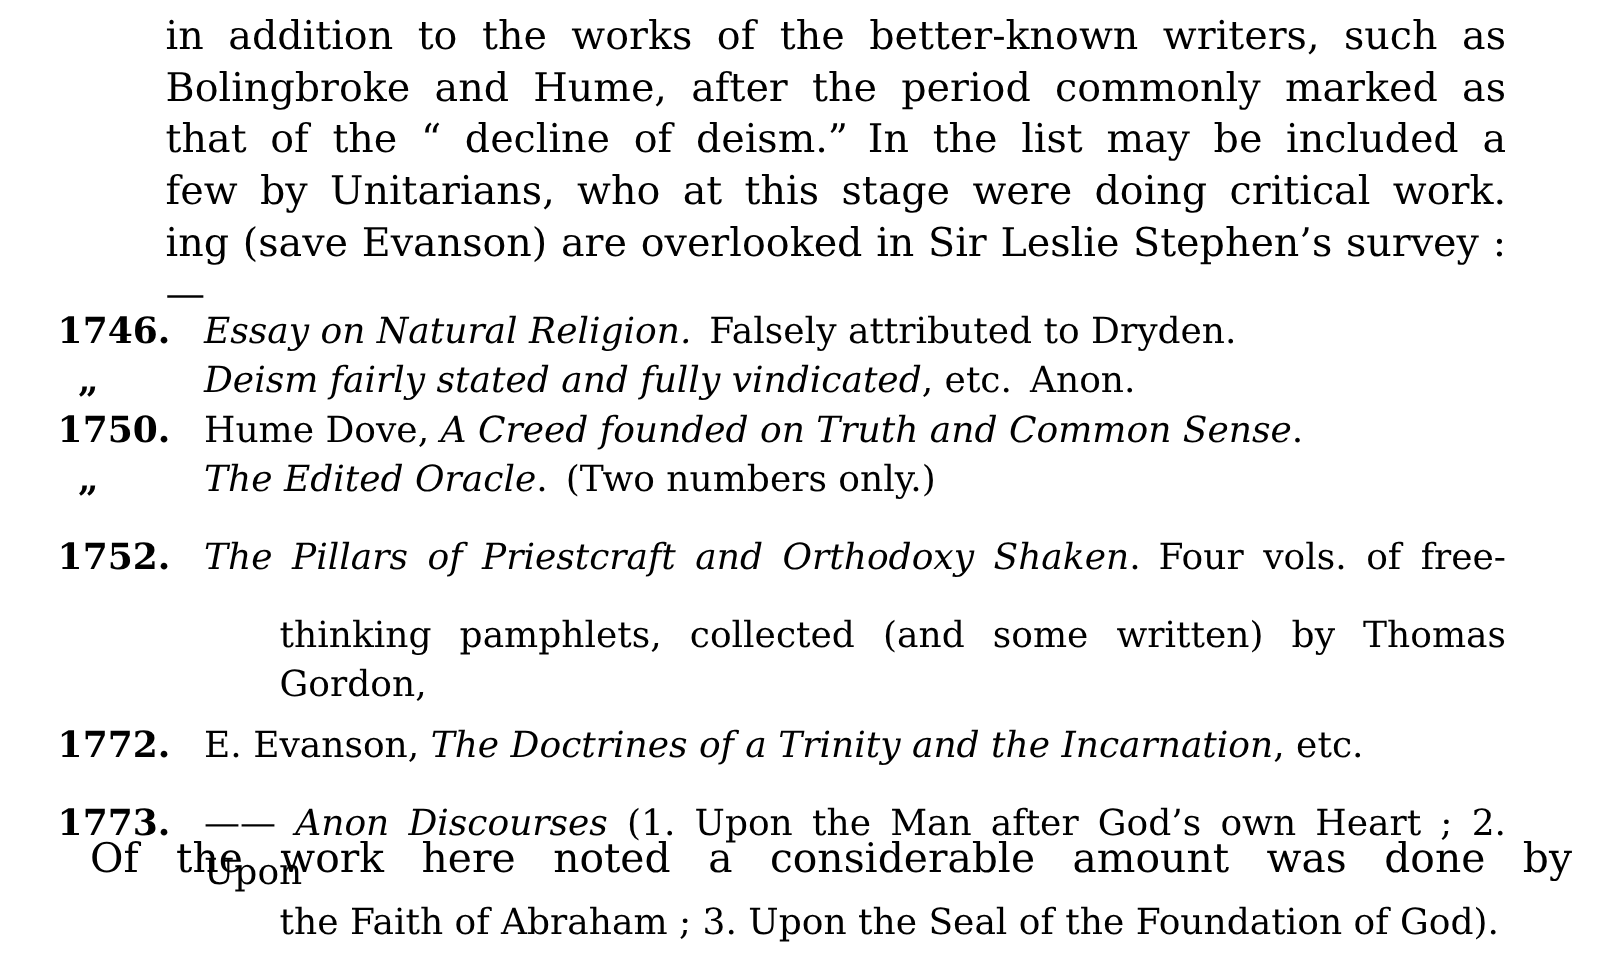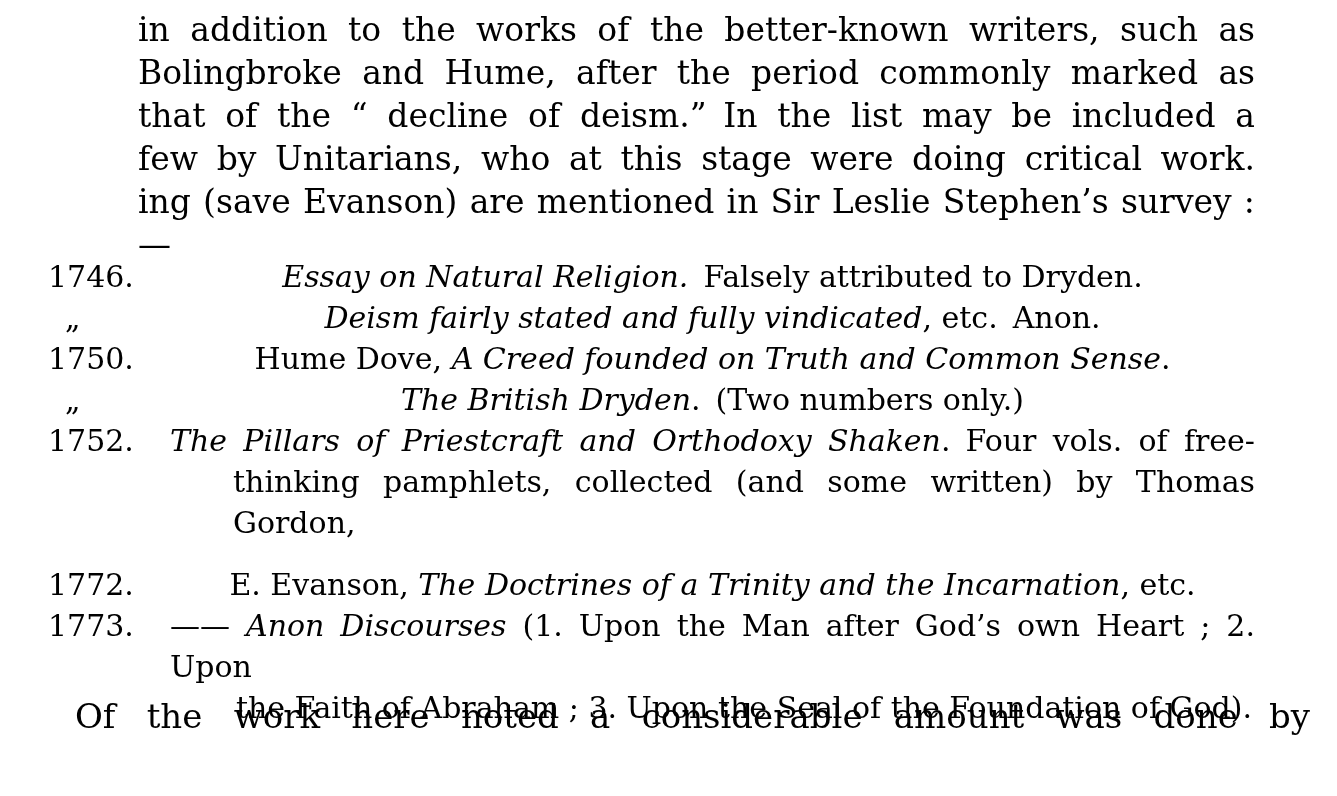--- a/index.html
+++ b/index.html
@@ -50,68 +50,69 @@
   
   .biblist {
     position: absolute;
     left: 170px;
     top: 256px;
     width: 1085px;
     font-size: 30px;
     line-height: 41px;
   }
   .entry { position: relative; }
-  .entry.extra-gap { margin-top: 21px; }
+  .entry.extra-gap { margin-top: 10px; }
   .entry .year {
     position: absolute;
     left: -122px;
     top: 0;
-    font-weight: normal;
+    font-weight: bold;
     white-space: nowrap;
   }
   .entry.ditto .year { left: -105px; }
-  .eline { text-align: center; }
+  .eline { text-align: left; }
   .eline.cont { padding-left: 63px; }
   .eline.just {
     text-align: justify;
     text-align-last: justify;
     text-justify: inter-word;
+    margin-top: 24px;
   }
   .eline i { font-style: italic; }
 </style>
 </head>
 <body>
 
 <div class="page">
   <div class="para-top" id="p1">
       <div class="line">in addition to the works of the better-known writers, such as</div>
       <div class="line">Bolingbroke and Hume, after the period commonly marked as</div>
       <div class="line">that of the “ decline of deism.” In the list may be included a</div>
       <div class="line">few by Unitarians, who at this stage were doing critical work.</div>
-      <div class="line">ing (save Evanson) are mentioned in Sir Leslie Stephen’s survey :—</div>
+      <div class="line">ing (save Evanson) are overlooked in Sir Leslie Stephen’s survey :—</div>
     </div>
   <div class="biblist" id="biblist">
   <div class="entry">
     <span class="year">1746.</span>
   <div class="eline"><i>Essay on Natural Religion.</i><span> Falsely attributed to Dryden.</span></div>
       </div>
 
   <div class="entry ditto">
     <span class="year">„</span>
   <div class="eline"><i>Deism fairly stated and fully vindicated</i><span>, etc. Anon.</span></div>
       </div>
 
   <div class="entry">
     <span class="year">1750.</span>
   <div class="eline"><span>Hume Dove, </span><i>A Creed founded on Truth and Common Sense</i><span>.</span></div>
       </div>
 
   <div class="entry ditto">
     <span class="year">„</span>
-  <div class="eline"><i>The British Dryden</i><span>. (Two numbers only.)</span></div>
+  <div class="eline"><i>The Edited Oracle</i><span>. (Two numbers only.)</span></div>
       </div>
 
   <div class="entry">
     <span class="year">1752.</span>
   <div class="eline just"><i>The Pillars of Priestcraft and Orthodoxy Shaken</i><span>. Four vols. of free-</span></div>
         <div class="eline cont just"><span>thinking pamphlets, collected (and some written) by Thomas Gordon,</span></div>
       </div>
 
   <div class="entry extra-gap">
     <span class="year">1772.</span>

